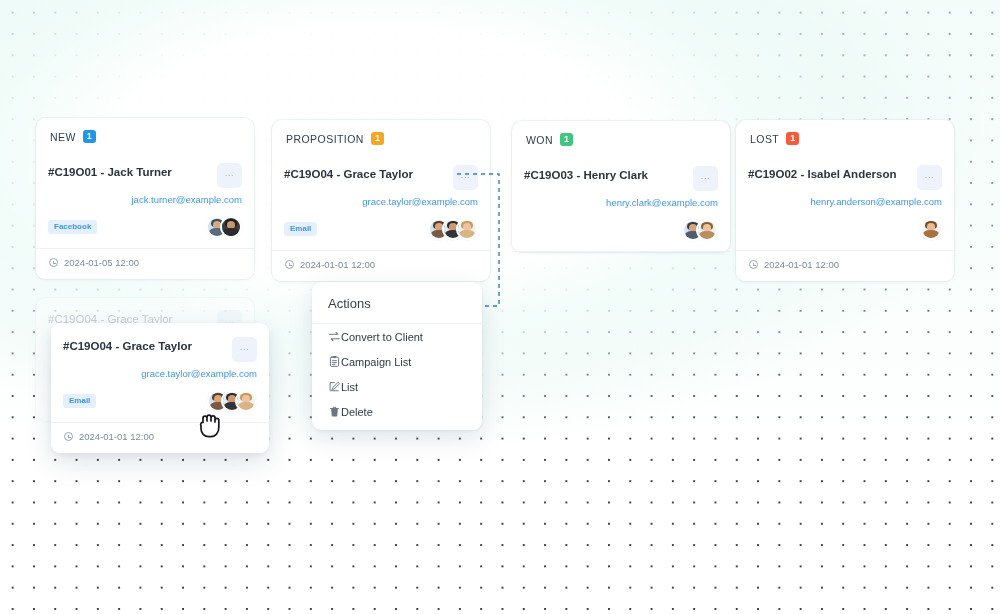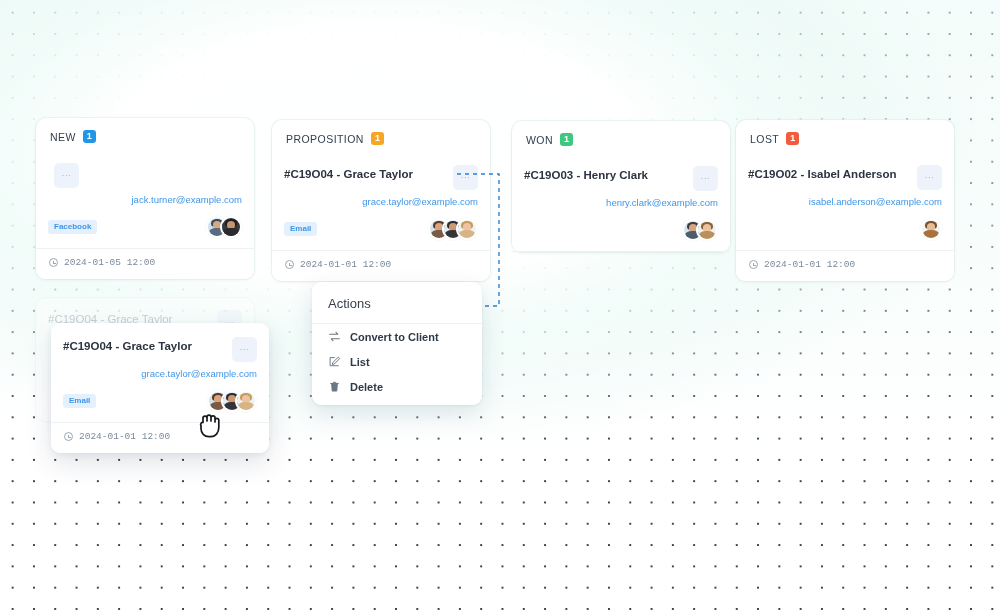--- a/index.html
+++ b/index.html
@@ -233,21 +233,20 @@
     background: #eef2f5;
     margin: 8px -12px 0 -12px;
   }
   .card-date {
     display: flex;
     align-items: center;
     gap: 6px;
     padding: 8px 0 11px 1px;
     font-size: 9.5px;
     color: #7c8a9c;
-    font-family: Liberation Mono, monospace;
   }
   .clock {
     width: 9px; height: 9px;
     border: 1.1px solid #9aa7b6;
     border-radius: 50%;
     position: relative;
     flex-shrink: 0;
   }
   .clock::before {
     content: "";
@@ -324,26 +323,24 @@
   }
   #actions-title {
     font-size: 13px;
     color: #37414d;
     padding: 14px 16px 12px 16px;
     border-bottom: 1px solid #edf1f4;
   }
   .action-item {
     display: flex;
     align-items: center;
-    gap: 9px;
     padding: 6px 16px;
     font-size: 11px;
     color: #2f3a47;
     cursor: pointer;
-    font-weight: bold;
   }
   .action-item:first-of-type { padding-top: 10px; }
   .action-item:last-of-type { padding-bottom: 12px; }
   .ai-icon {
     width: 13px;
     height: 13px;
     flex-shrink: 0;
     display: flex;
     align-items: center;
     justify-content: center;
@@ -361,20 +358,21 @@
 <div id="app">
 
 
   <div class="column" style="left:36px; top:118px;">
     <div class="col-head">
       <span class="col-title">NEW</span>
       <span class="col-count" id="badge0" style="background: rgb(33, 150, 232);">1</span>
     </div>
     <div class="card">
       <div class="card-top">
+        <div class="card-title">#C19O01 - Jack Turner</div>
         <div class="dots-btn">
           <span>...</span>
         </div>
       </div>
       <a class="card-email" href="#">jack.turner@example.com</a>
       <div class="card-meta">
         <span class="tag" id="tag0" style="background: rgb(228, 240, 253); color: rgb(63, 150, 232);">Facebook</span>
         <div class="avatars">
           <div class="avatar">
             <div class="face-bg" style="background:#cfe2f0"></div>
@@ -481,21 +479,21 @@
       <span class="col-title">LOST</span>
       <span class="col-count" id="badge3" style="background: rgb(242, 91, 60);">1</span>
     </div>
     <div class="card">
       <div class="card-top">
         <div class="card-title">#C19O02 - Isabel Anderson</div>
         <div class="dots-btn">
           <span>...</span>
         </div>
       </div>
-      <a class="card-email" href="#">isabel.anderson@example.com</a>
+      <a class="card-email" href="#">henry.anderson@example.com</a>
       <div class="card-meta">
 
         <div class="avatars">
           <div class="avatar">
             <div class="face-bg" style="background:#f2f4f6"></div>
             <div class="hair" style="background:#7a4e2a"></div>
             <div class="head" style="background:#e9bc98"></div>
             <div class="body" style="background:#a9713d"></div>
           </div>
         </div>
@@ -578,20 +576,32 @@
     <div class="action-item">
       <span class="ai-icon">
         <svg width="13" height="13" viewBox="0 0 16 16" fill="none" stroke="#6b7785" stroke-width="1.3" stroke-linecap="round" stroke-linejoin="round">
           <path d="M2 5.2h10l-2.2-2.3"></path>
           <path d="M14 10.8H4l2.2 2.3"></path>
         </svg>
       </span>
       <span>Convert to Client</span>
     </div>
 
+    <div class="action-item">
+      <span class="ai-icon">
+        <svg width="13" height="13" viewBox="0 0 16 16" fill="none" stroke="#6b7785" stroke-width="1.2" stroke-linecap="round" stroke-linejoin="round">
+          <rect x="3" y="2.6" width="10" height="11.4" rx="1.4"></rect>
+          <rect x="5.6" y="1.2" width="4.8" height="2.6" rx="0.8" fill="#6b7785" stroke="none"></rect>
+          <line x1="5.6" y1="7" x2="10.4" y2="7"></line>
+          <line x1="5.6" y1="9.4" x2="10.4" y2="9.4"></line>
+          <line x1="5.6" y1="11.6" x2="8.6" y2="11.6"></line>
+        </svg>
+      </span>
+      <span>Campaign List</span>
+    </div>
 
     <div class="action-item">
       <span class="ai-icon">
         <svg width="13" height="13" viewBox="0 0 16 16" fill="none" stroke="#6b7785" stroke-width="1.2" stroke-linecap="round" stroke-linejoin="round">
           <path d="M13.4 2.6 L7.1 8.9 l-0.6 2.4 2.4 -0.6 6.3 -6.3 z" transform="translate(-1.2,0.4)"></path>
           <path d="M12.6 13.2 H2.6 V3.2 h5.2"></path>
         </svg>
       </span>
       <span>List</span>
     </div>

